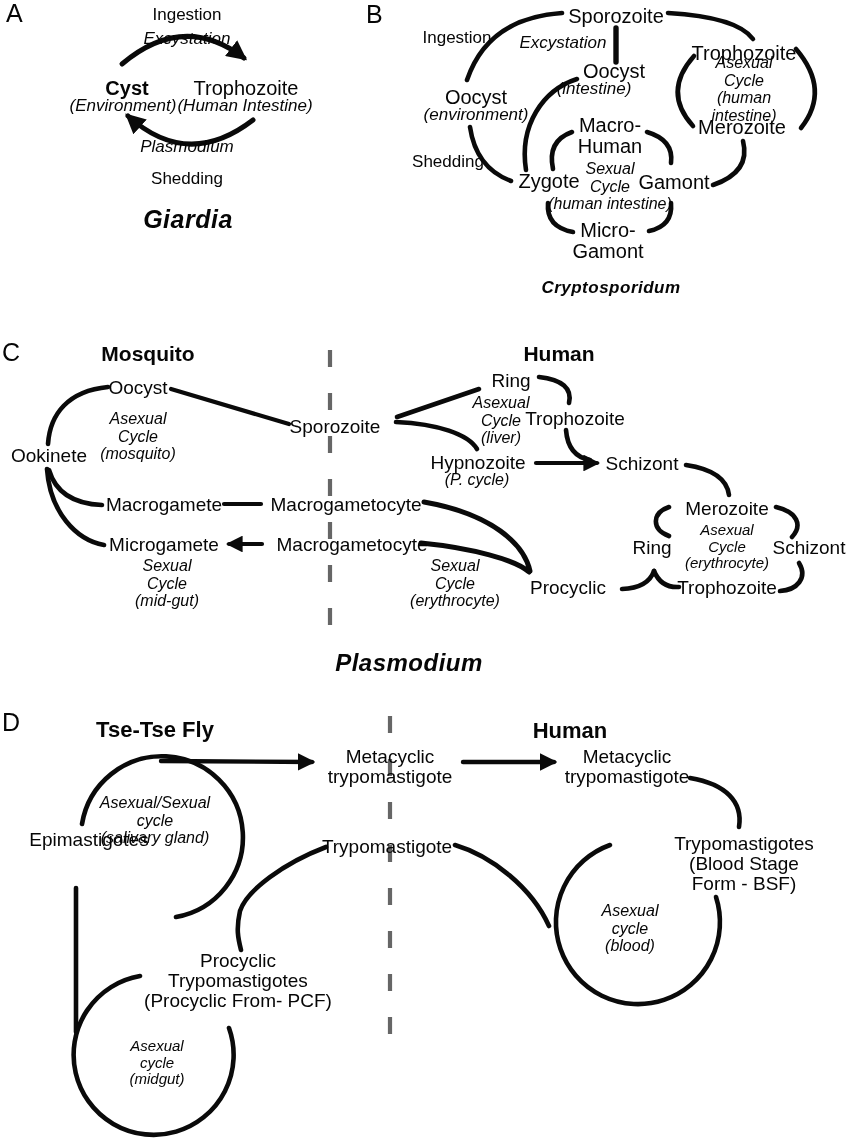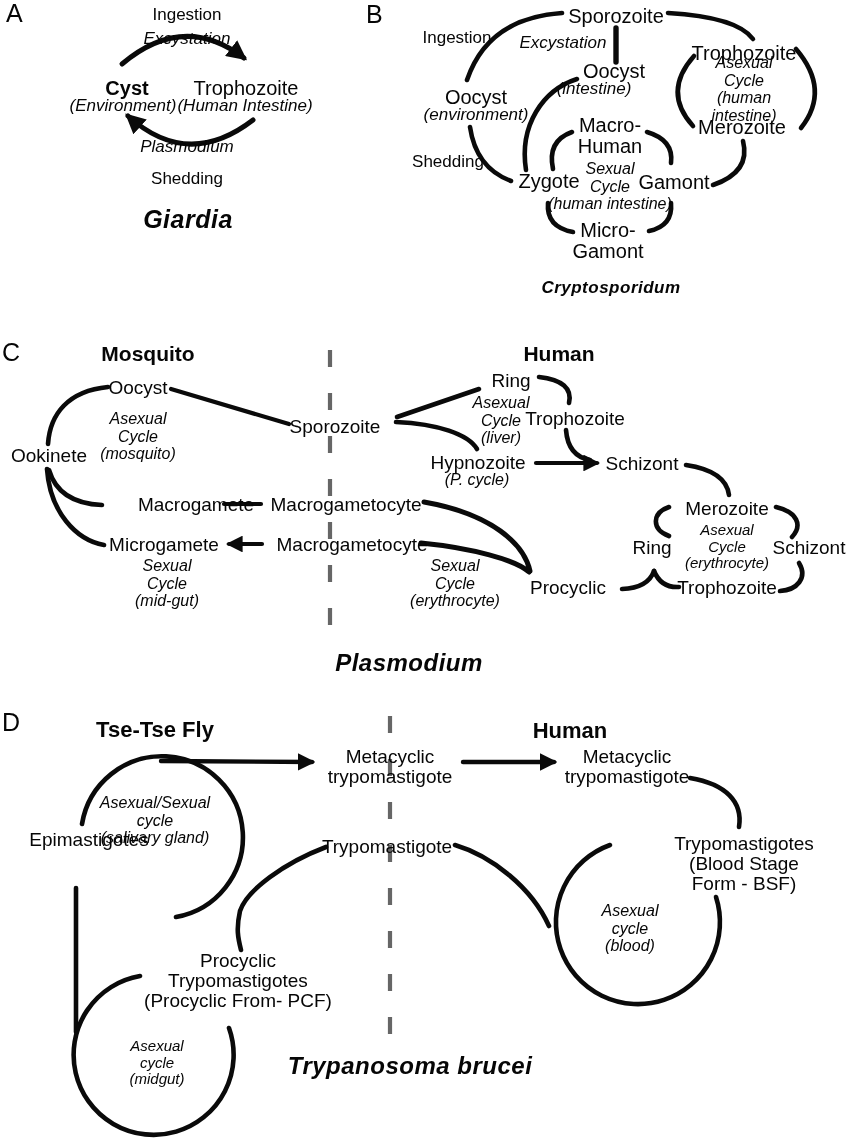--- a/index.html
+++ b/index.html
@@ -128,21 +128,21 @@
   <div class="lbl s19" style="left:49px;top:456px;">Ookinete</div>
   <div class="lbl s19" style="left:335px;top:427px;">Sporozoite</div>
   <div class="lbl s19" style="left:511px;top:381px;">Ring</div>
   <div class="lbl cyc" style="left:501px;top:420px;">Asexual
 Cycle
 (liver)</div>
   <div class="lbl s19" style="left:575px;top:419px;">Trophozoite</div>
   <div class="lbl s19" style="left:478px;top:463px;">Hypnozoite</div>
   <div class="lbl cyc" style="left:477px;top:480px;">(P. cycle)</div>
   <div class="lbl s19" style="left:642px;top:464px;">Schizont</div>
-  <div class="lbl s19" style="left:164px;top:505px;margin-left:32px;">Macrogamete</div>
+  <div class="lbl s19" style="left:164px;top:505px;">Macrogamete</div>
   <div class="lbl s19" style="left:346px;top:505px;">Macrogametocyte</div>
   <div class="lbl s19" style="left:164px;top:545px;">Microgamete</div>
   <div class="lbl s19" style="left:352px;top:545px;">Macrogametocyte</div>
   <div class="lbl cyc" style="left:167px;top:583px;">Sexual
 Cycle
 (mid-gut)</div>
   <div class="lbl cyc" style="left:455px;top:583px;">Sexual
 Cycle
 (erythrocyte)</div>
   <div class="lbl s19" style="left:568px;top:588px;">Procyclic</div>
@@ -171,15 +171,14 @@
 (Blood Stage Form - BSF)</div>
   <div class="lbl cyc" style="left:630px;top:928px;">Asexual
 cycle
 (blood)</div>
   <div class="lbl s19" style="left:238px;top:981px;">Procyclic
 Trypomastigotes
 (Procyclic From- PCF)</div>
   <div class="lbl cyc15" style="left:157px;top:1063px;">Asexual
 cycle
 (midgut)</div>
-  <div class="lbl title" style="left:410px;top:1066px;">Trypanosoma brucei</div>
 
 </div>
 
 </body></html>

